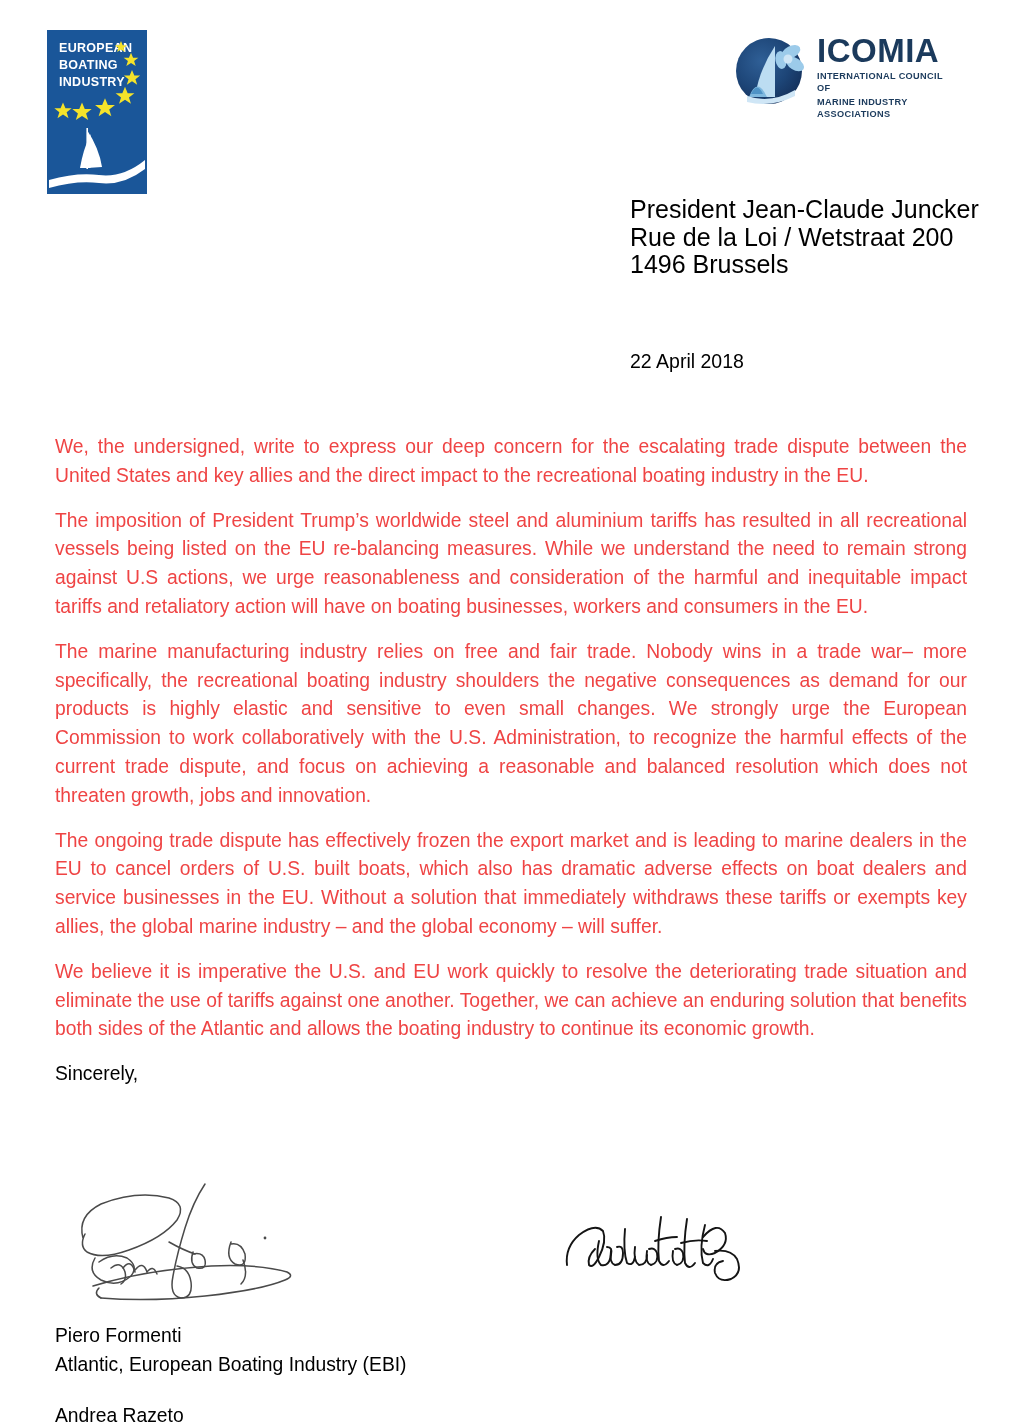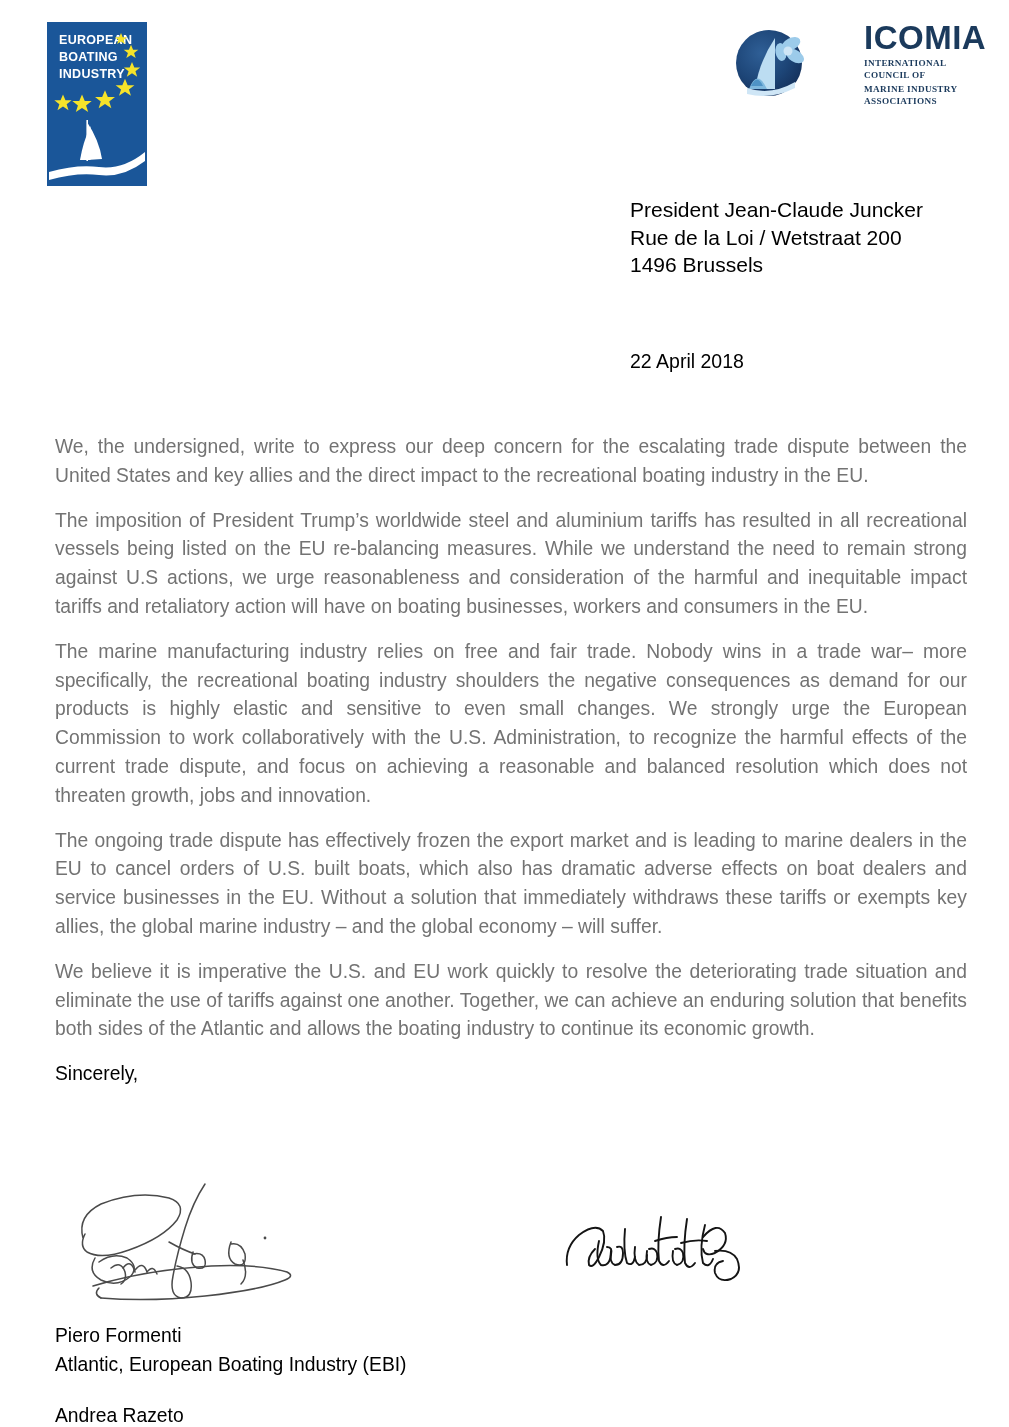--- a/index.html
+++ b/index.html
@@ -13,21 +13,21 @@
   body {
     font-family: "Liberation Sans", sans-serif;
     color: #000000;
     position: relative;
     overflow: hidden;
   }
 
   
   .letterhead {
     position: absolute;
-    top: 8px; left: 0;
+    top: 16px; left: 0;
     width: 818px;
     height: 185px;
   }
 
   
   .ebi-logo {
     position: absolute;
     left: 47px;
     top: 14px;
     width: 100px;
@@ -37,55 +37,54 @@
   .ebi-logo svg { display: block; width: 100%; height: 100%; }
 
   
   .icomia-logo {
     position: absolute;
     left: 733px;
     top: 18px;
     width: 222px;
     height: 76px;
     display: flex;
-    align-items: center;
-    gap: 47px;
+    align-items: flex-start;
   }
   .icomia-emblem { width: 78px; height: 76px; flex: 0 0 78px; }
   .icomia-emblem svg { display: block; width: 100%; height: 100%; }
   .icomia-words {
     margin-left: 6px;
     display: flex;
     flex-direction: column;
     justify-content: center;
   }
   .icomia-name {
     font-family: "Liberation Sans", sans-serif;
     font-weight: bold;
     font-size: 33px;
     letter-spacing: 0.5px;
     color: #1b3a5c;
     line-height: 1.02;
   }
   .icomia-sub {
-    font-family: Liberation Serif, serif;
+    font-family: Liberation Sans, sans-serif;
     font-weight: bold;
     font-size: 9.2px;
     letter-spacing: 0.35px;
     color: #1b3a5c;
     line-height: 1.32;
     margin-top: 2px;
   }
 
   
   .addr-block {
     position: absolute;
     left: 630px;
     top: 196px;
-    font-size: 21px;
+    font-size: 25px;
     line-height: 27.5px;
     color: #000;
   }
   .addr-line { white-space: nowrap; }
   .date-line {
     position: absolute;
     left: 630px;
     top: 348px;
     font-size: 19.5px;
     line-height: 27.5px;
@@ -97,21 +96,21 @@
     left: 55px;
     top: 433px;
     width: 912px;
   }
   .para {
     font-size: 19.3px;
     line-height: 28.8px;
     text-align: justify;
     text-justify: inter-word;
     margin-bottom: 16px;
-    color: #737373;
+    color: #ef4444;
   }
   .sincerely {
     font-size: 19.3px;
     line-height: 28.8px;
     text-align: left;
     margin-top: 0;
   }
 
   
   .sig-area {

